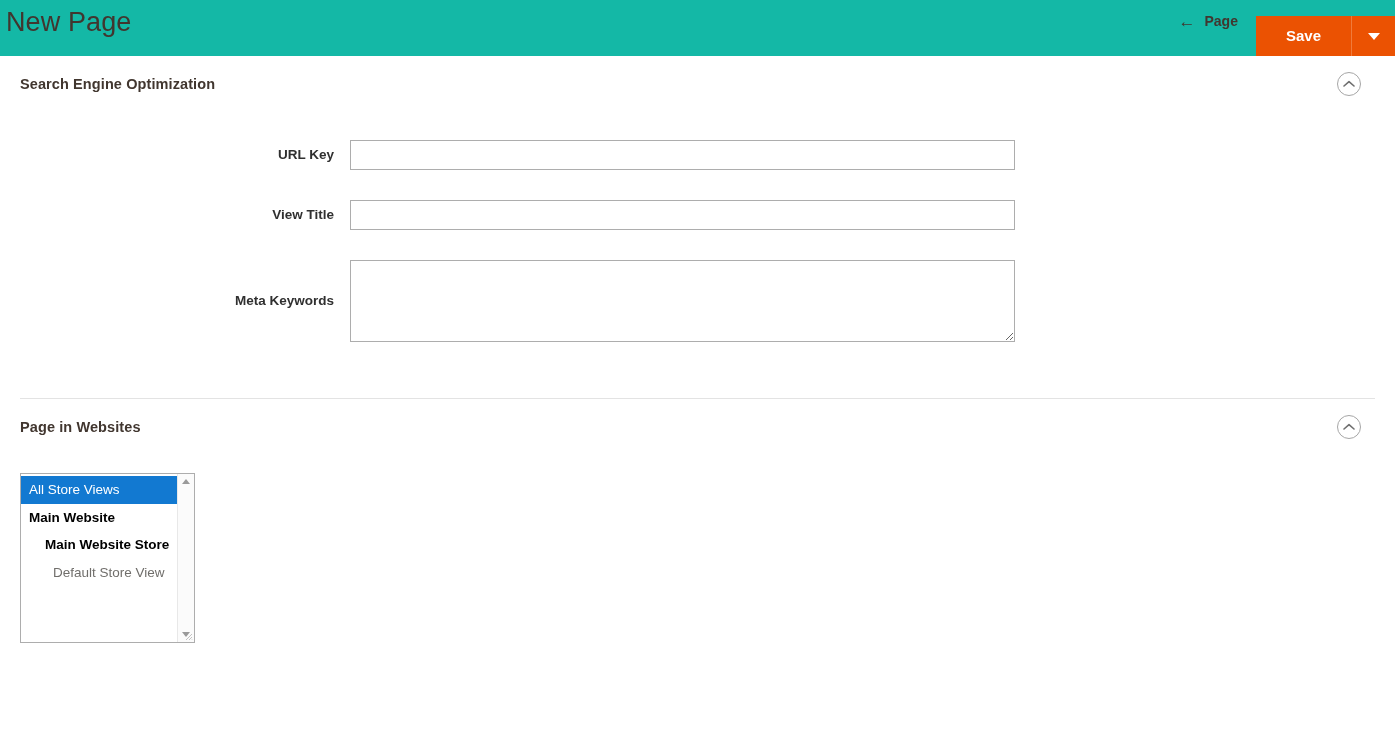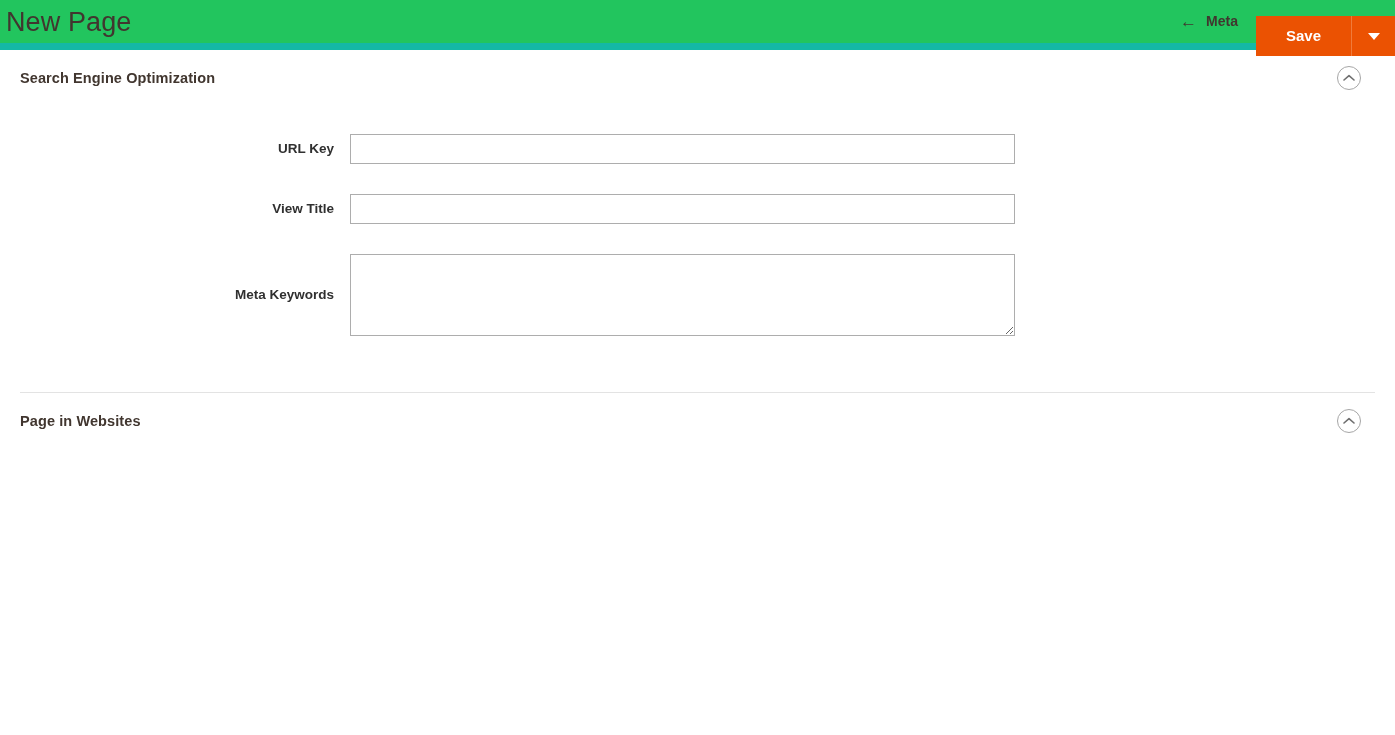--- a/index.html
+++ b/index.html
@@ -11,23 +11,23 @@
     height: 735px;
     background: #ffffff;
     font-family: "Liberation Sans", sans-serif;
     color: #303030;
     overflow: hidden;
   }
 
   
   .page-header {
     position: relative;
-    height: 50px;
-    background: #22c55e;
-    border-bottom: 7px solid #14b8a6;
+    height: 56px;
+    background: #14b8a6;
+    border-bottom: 3px solid #14b8a6;
     box-sizing: border-box;
   }
   .page-title {
     position: absolute;
     left: 6px;
     top: 4px;
     font-size: 27px;
     font-weight: 400;
     color: #41362f;
     letter-spacing: 0.1px;
@@ -296,21 +296,21 @@
 </style>
 </head>
 <body>
 
 <div class="page-header">
   <div class="page-title">New Page</div>
 
   <div class="header-actions">
     <button class="back-button">
       <span class="back-arrow">←</span>
-      <span>Meta</span>
+      <span>Page</span>
     </button>
 
     <div class="save-split">
       <button class="save-button">Save</button>
       <button class="save-toggle">
         <span class="caret-down"></span>
       </button>
     </div>
   </div>
 </div>
@@ -368,16 +368,38 @@
       <button class="collapse-toggle">
         <svg width="12" height="8" viewBox="0 0 12 8" aria-hidden="true">
           <path d="M1 6 L6 1.6 L11 6" fill="none" stroke="#6f6f6f" stroke-width="1.6" stroke-linecap="round" stroke-linejoin="round"></path>
         </svg>
       </button>
     </div>
 
     <div style="height:18px"></div>
 
     <div class="field-row">
+      <div class="field-control">
+        <div class="store-select">
+          <div class="store-options">
+            <div class="store-option selected">All Store Views</div>
+            <div class="store-option lvl-website">Main Website</div>
+            <div class="store-option lvl-group">Main Website Store</div>
+            <div class="store-option lvl-view">Default Store View</div>
+          </div>
+          <div class="fake-scrollbar">
+            <div class="sb-arrow up">
+              <span class="tri-up"></span>
+            </div>
+            <div class="sb-thumb"></div>
+            <div class="sb-arrow down">
+              <span class="tri-down"></span>
+            </div>
+            <svg class="resize-grip" viewBox="0 0 8 8">
+              <path d="M7 1 L1 7 M7 4 L4 7 M7 6.5 L6.5 7" stroke="#b5b5b5" stroke-width="0.8" fill="none"></path>
+            </svg>
+          </div>
+        </div>
+      </div>
     </div>
   </div>
 
 </div>
 
 </body></html>

